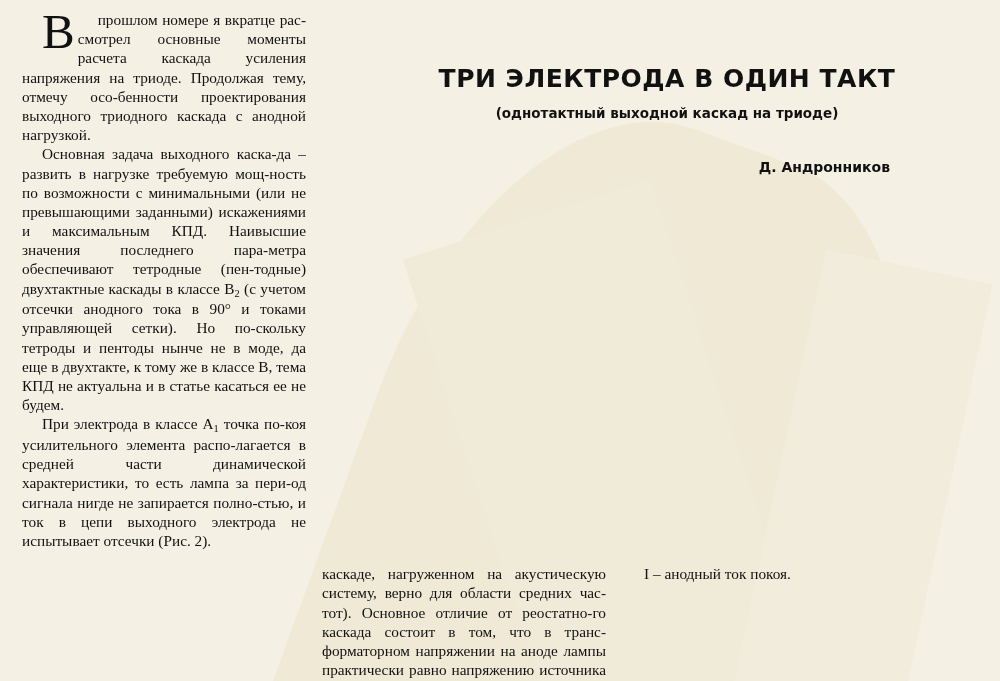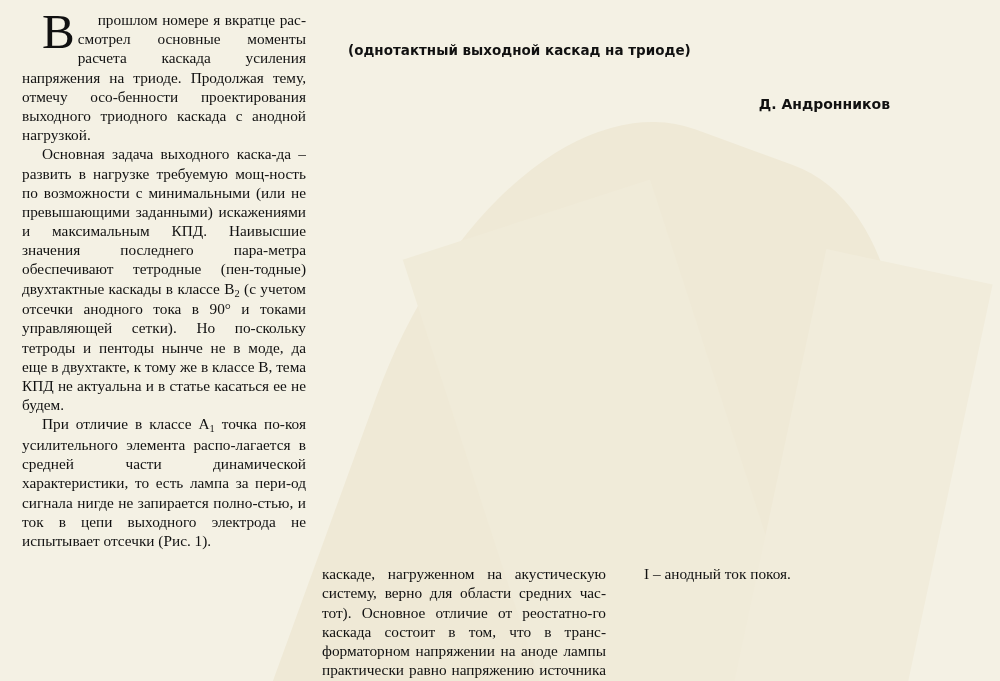--- a/index.html
+++ b/index.html
@@ -78,24 +78,25 @@
     text-align: center;
     font-family: "DejaVu Sans", sans-serif;
     font-weight: bold;
     font-size: 25px;
     letter-spacing: 0.5px;
     color: #111;
     margin: 48px 0 0 0;
     white-space: nowrap;
   }
   .subtitle {
+    text-align: center;
     font-family: "DejaVu Sans", sans-serif;
     font-weight: bold;
     font-size: 13.5px;
-    margin-top: 26px;
+    margin-top: 12px;
     color: #111;
   }
   .author {
     text-align: right;
     font-family: "DejaVu Sans", sans-serif;
     font-weight: bold;
     font-size: 14px;
     margin-top: 38px;
     padding-right: 96px;
     color: #111;
@@ -160,24 +161,25 @@
   <div class="wm-band wm3"></div>
 </div>
 
 <div class="page">
 
   <div class="top-area">
 
     <div class="col-left">
       <p class="body dropcap-para"><span class="dropcap">В</span><span>прошлом номере я вкратце рас-смотрел основные моменты расчета каскада усиления напряжения на триоде. Продолжая тему, отмечу осо-бенности проектирования выходного триодного каскада с анодной нагрузкой.</span></p>
       <p class="body"><span>Основная задача выходного каска-да – развить в нагрузке требуемую мощ-ность по возможности с минимальными (или не превышающими заданными) искажениями и максимальным КПД. Наивысшие значения последнего пара-метра обеспечивают тетродные (пен-тодные) двухтактные каскады в классе B</span><sub>2</sub><span> (с учетом отсечки анодного тока в 90° и токами управляющей сетки). Но по-скольку тетроды и пентоды нынче не в моде, да еще в двухтакте, к тому же в классе В, тема КПД не актуальна и в статье касаться ее не будем.</span></p>
-      <p class="body"><span>При отличие в классе А</span><sub>1</sub><span> точка по-коя усилительного элемента распо-лагается в средней части динамической характеристики, то есть лампа за пери-од сигнала нигде не запирается полно-стью, и ток в цепи выходного электрода не испытывает отсечки (Рис. 1).</span></p>
+      <p class="body"><span>При электрода в классе А</span><sub>1</sub><span> точка по-коя усилительного элемента распо-лагается в средней части динамической характеристики, то есть лампа за пери-од сигнала нигде не запирается полно-стью, и ток в цепи выходного электрода не испытывает отсечки (Рис. 2).</span></p>
     </div>
 
     <div class="head-block">
+      <h1 class="title">ТРИ ЭЛЕКТРОДА В ОДИН ТАКТ</h1>
       <div class="subtitle">(однотактный выходной каскад на триоде)</div>
       <div class="author">Д. Андронников</div>
     </div>
 
   </div>
 
   <div class="lower-area">
 
     <div class="spacer-left"></div>
 

